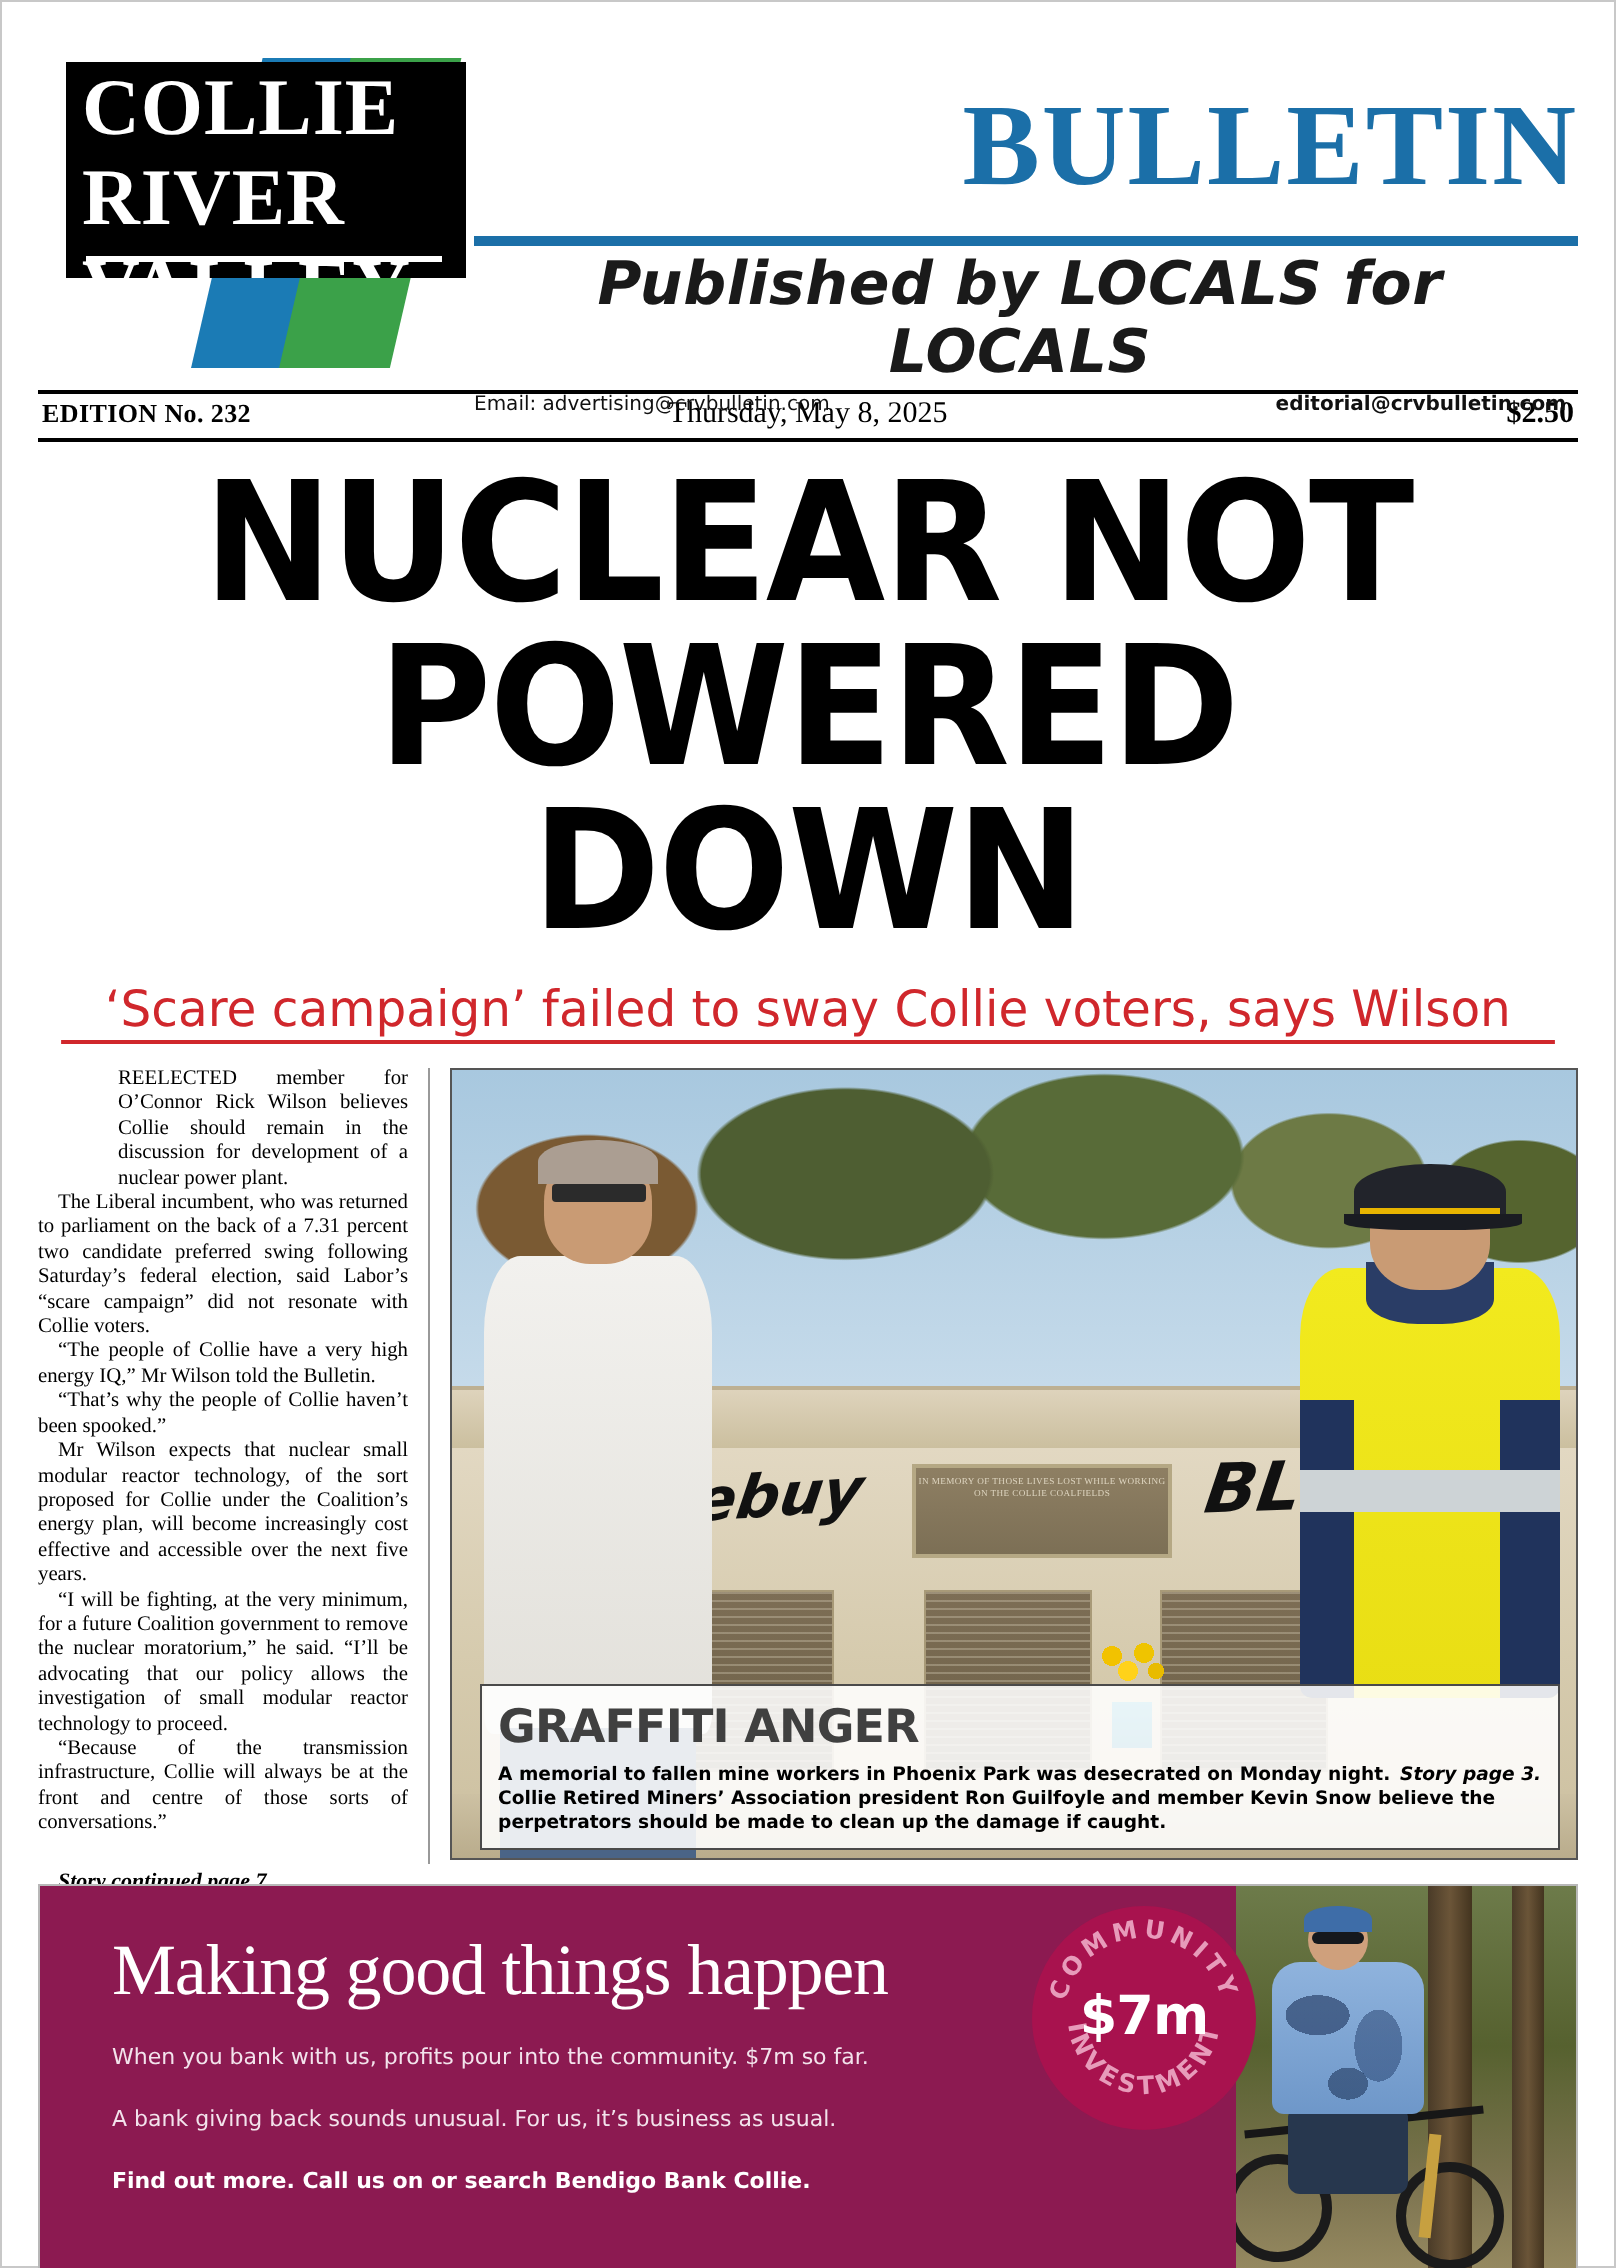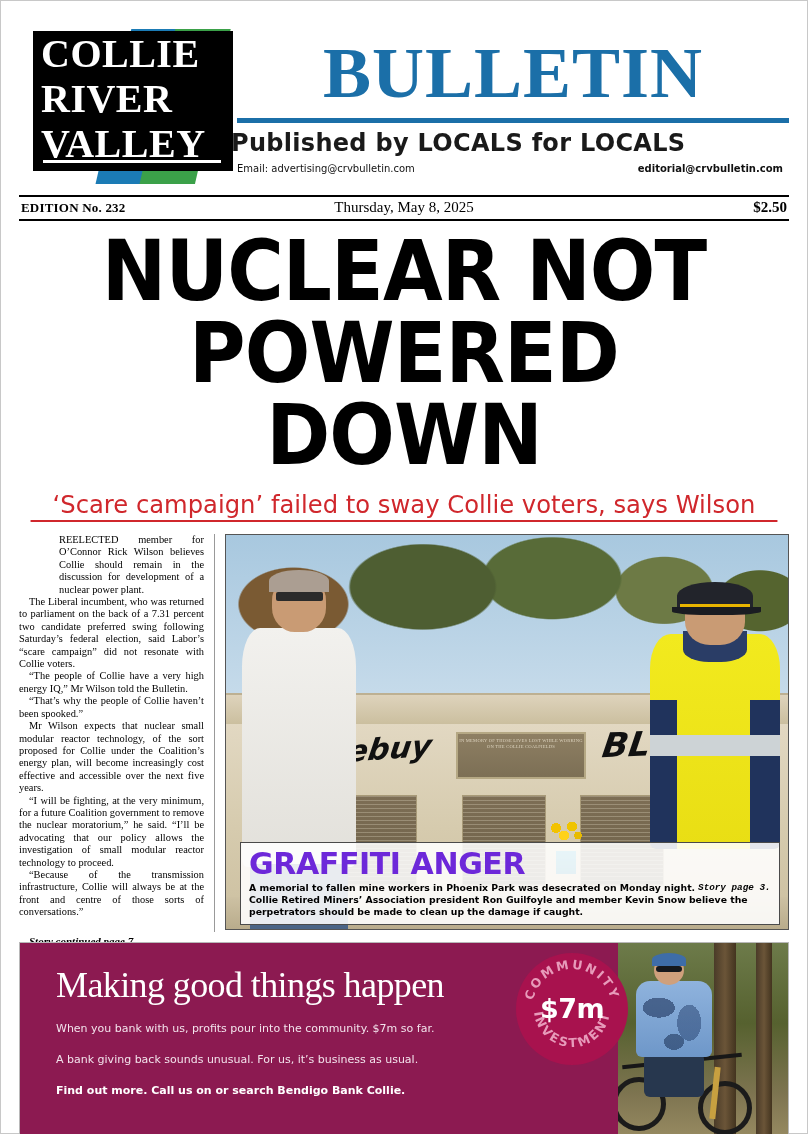--- a/index.html
+++ b/index.html
@@ -18,21 +18,21 @@
 
   
   .masthead {
     position: relative;
     height: 160px;
     margin: 28px 18px 0 18px;
   }
   .logo-block {
     position: absolute;
     left: 14px; top: 2px;
-    width: 200px; height: 140px;
+    width: 200px; height: 108px;
     background: #000;
     overflow: hidden;
     z-index: 3;
   }
   .logo-line {
     color: #fff;
     font-family: "Liberation Serif", serif;
     font-weight: bold;
     font-size: 40px;
     line-height: 45px;
@@ -63,37 +63,38 @@
 
   .bulletin-wrap {
     position: absolute;
     left: 212px; top: 0px;
     right: 0;
   }
   .bulletin {
     color: #1B6FA8;
     font-family: "Liberation Serif", serif;
     font-weight: bold;
-    font-size: 72px;
+    font-size: 58px;
     line-height: 88px;
     letter-spacing: 1px;
-    text-align: center;
+    text-align: right;
     padding-left: 6px;
   }
   .bulletin-rule {
     height: 5px;
     background: #1B6FA8;
     margin: 1px 0 3px 6px;
   }
   .tagline {
     font-family: "DejaVu Sans", sans-serif;
-    font-weight: bold;
-    font-size: 24px;
+    font-style: italic;
+    font-weight: bold;
+    font-size: 30px;
     color: #1a1a1a;
-    text-align: left;
+    text-align: center;
     line-height: 34px;
     letter-spacing: 0.3px;
   }
   .emails {
     display: flex;
     justify-content: space-between;
     font-family: "DejaVu Sans", sans-serif;
     font-size: 10px;
     font-weight: bold;
     color: #111;
@@ -369,38 +370,37 @@
     position: absolute;
     left: 2.5%; right: 1.5%;
     bottom: 4px;
     background: rgba(255,255,255,0.88);
     border: 1px solid #4a4a4a;
     padding: 5px 8px 6px 8px;
   }
   .caption-title {
     font-family: "DejaVu Sans", sans-serif;
     font-weight: bold;
-    font-size: 30px;
+    font-size: 23px;
     line-height: 32px;
     letter-spacing: -0.4px;
-    color: #6d28d9;
+    color: #404040;
   }
   .caption-body {
     font-family: "DejaVu Sans", sans-serif;
     font-weight: bold;
     font-size: 9.3px;
     line-height: 12px;
     color: #000;
     margin-top: 2px;
   }
   .caption-ref {
     float: right;
     font-style: italic;
     font-weight: bold;
-    font-family: Liberation Mono, monospace;
   }
 
   
   .ad {
     margin: 10px 18px 0 18px;
     border: 1px solid #b8b8b8;
     position: relative;
     height: 270px;
     background: #fff;
     overflow: hidden;

